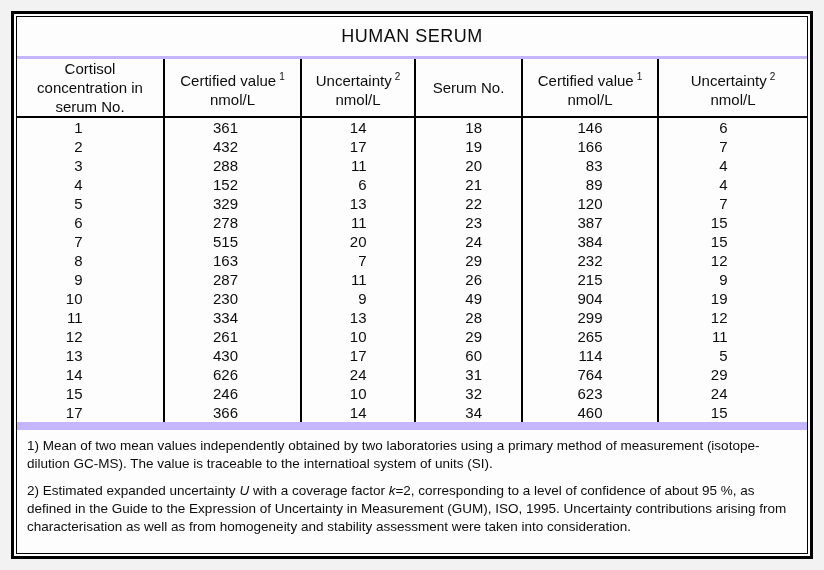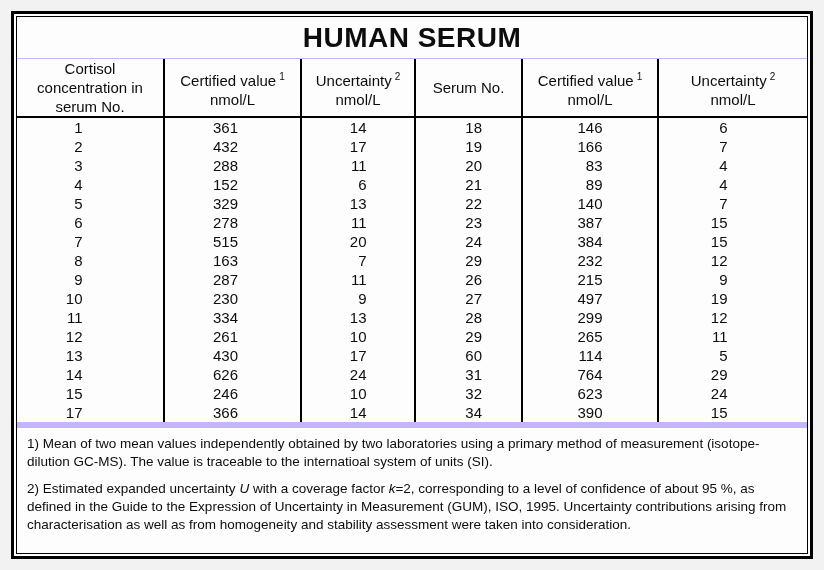--- a/index.html
+++ b/index.html
@@ -23,31 +23,31 @@
   .frame-inner {
     width: 100%; height: 100%;
     border: 1px solid #000;
     display: flex; flex-direction: column;
     overflow: hidden;
   }
 
   .title {
     flex: 0 0 auto;
     height: 42px;
-    border-bottom: 1px solid #c4b5fd;
+    border-bottom: 3px solid #c4b5fd;
     display: flex; align-items: center; justify-content: center;
-    font-size: 28px; font-weight: bold; letter-spacing: 0.5px;
+    font-size: 18px; font-weight: normal; letter-spacing: 0.5px;
   }
 
   table.serum {
     flex: 0 0 auto;
     width: 100%;
     border-collapse: collapse;
     table-layout: fixed;
-    border-bottom: 6px solid #c4b5fd;
+    border-bottom: 8px solid #c4b5fd;
   }
   table.serum th, table.serum td { border-left: 2px solid #000; }
   table.serum th:first-child, table.serum td:first-child { border-left: none; }
 
   thead th {
     height: 58px;
     border-bottom: 2px solid #000;
     font-weight: normal;
     font-size: 15px; line-height: 19px;
     text-align: center; vertical-align: middle;
@@ -135,21 +135,21 @@
             <td class="c2"><span class="num">6</span></td>
             <td class="c3"><span class="num">21</span></td>
             <td class="c4"><span class="num">89</span></td>
             <td class="c5"><span class="num">4</span></td>
           </tr>
           <tr>
             <td class="c0"><span class="num">5</span></td>
             <td class="c1"><span class="num">329</span></td>
             <td class="c2"><span class="num">13</span></td>
             <td class="c3"><span class="num">22</span></td>
-            <td class="c4"><span class="num">140</span></td>
+            <td class="c4"><span class="num">120</span></td>
             <td class="c5"><span class="num">7</span></td>
           </tr>
           <tr>
             <td class="c0"><span class="num">6</span></td>
             <td class="c1"><span class="num">278</span></td>
             <td class="c2"><span class="num">11</span></td>
             <td class="c3"><span class="num">23</span></td>
             <td class="c4"><span class="num">387</span></td>
             <td class="c5"><span class="num">15</span></td>
           </tr>
@@ -174,22 +174,22 @@
             <td class="c1"><span class="num">287</span></td>
             <td class="c2"><span class="num">11</span></td>
             <td class="c3"><span class="num">26</span></td>
             <td class="c4"><span class="num">215</span></td>
             <td class="c5"><span class="num">9</span></td>
           </tr>
           <tr>
             <td class="c0"><span class="num">10</span></td>
             <td class="c1"><span class="num">230</span></td>
             <td class="c2"><span class="num">9</span></td>
-            <td class="c3"><span class="num">27</span></td>
-            <td class="c4"><span class="num">497</span></td>
+            <td class="c3"><span class="num">49</span></td>
+            <td class="c4"><span class="num">904</span></td>
             <td class="c5"><span class="num">19</span></td>
           </tr>
           <tr>
             <td class="c0"><span class="num">11</span></td>
             <td class="c1"><span class="num">334</span></td>
             <td class="c2"><span class="num">13</span></td>
             <td class="c3"><span class="num">28</span></td>
             <td class="c4"><span class="num">299</span></td>
             <td class="c5"><span class="num">12</span></td>
           </tr>
@@ -223,21 +223,21 @@
             <td class="c2"><span class="num">10</span></td>
             <td class="c3"><span class="num">32</span></td>
             <td class="c4"><span class="num">623</span></td>
             <td class="c5"><span class="num">24</span></td>
           </tr>
           <tr>
             <td class="c0"><span class="num">17</span></td>
             <td class="c1"><span class="num">366</span></td>
             <td class="c2"><span class="num">14</span></td>
             <td class="c3"><span class="num">34</span></td>
-            <td class="c4"><span class="num">390</span></td>
+            <td class="c4"><span class="num">460</span></td>
             <td class="c5"><span class="num">15</span></td>
           </tr>
         </tbody>
     </table>
 
     <div class="footnotes">
         <p class="footnote"><span>1) Mean of two mean values independently obtained by two laboratories using a primary method of measurement (isotope-dilution GC-MS). The value is traceable to the internatioal system of units (SI).</span></p>
         <p class="footnote"><span>2) Estimated expanded uncertainty </span><span class="it">U</span><span> with a coverage factor </span><span class="it">k</span><span>=2, corresponding to a level of confidence of about 95 %, as defined in the Guide to the Expression of Uncertainty in Measurement (GUM), ISO, 1995. Uncertainty contributions arising from characterisation as well as from homogeneity and stability assessment were taken into consideration.</span></p>
       </div>
 

